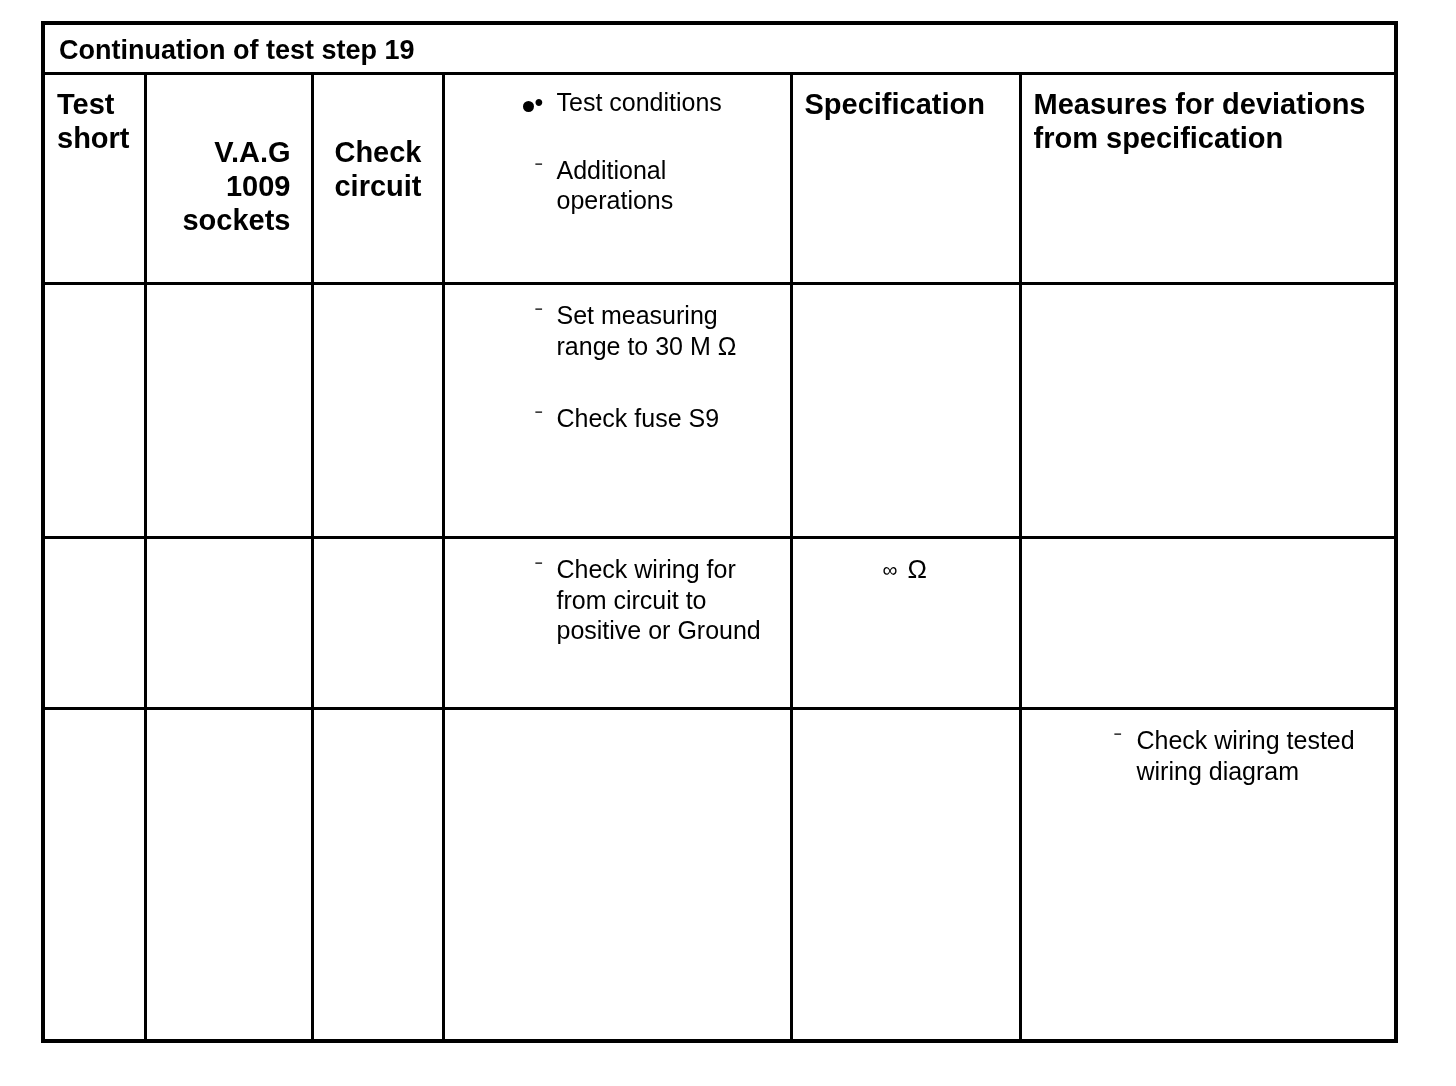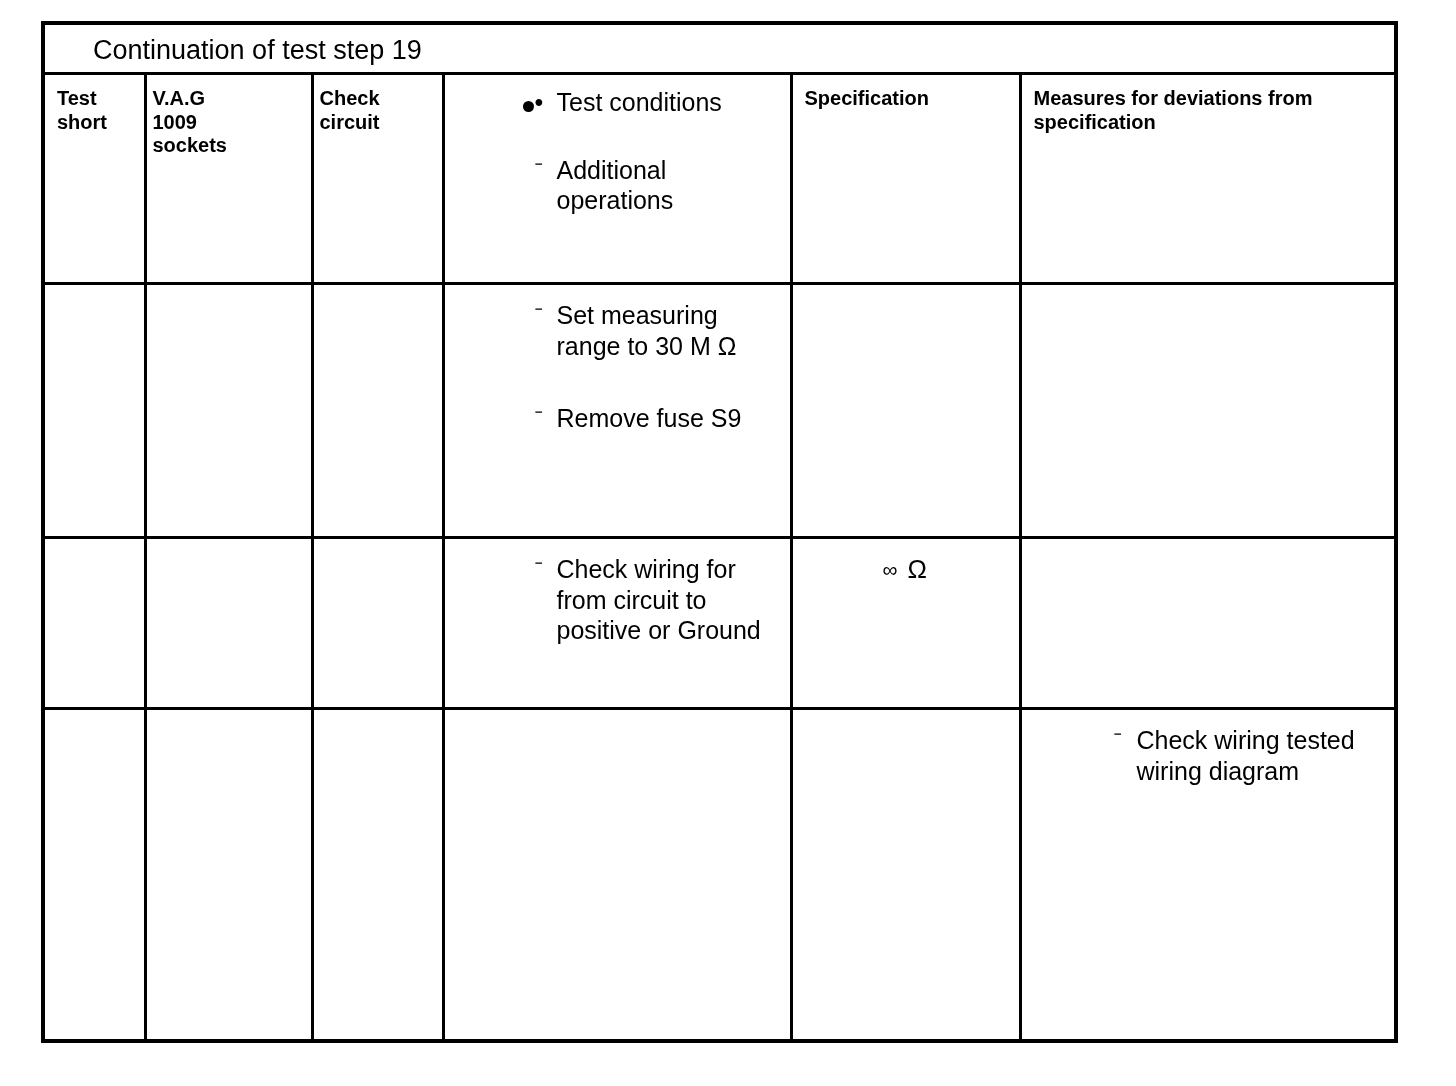--- a/index.html
+++ b/index.html
@@ -52,37 +52,36 @@
   
   .title-cell {
     border-left: none !important;
     border-right: none !important;
     border-top: none !important;
     border-bottom: 3px solid #000000 !important;
     height: 47px;
   }
   .title-text {
     font-size: 27px;
-    font-weight: normal;
+    font-weight: bold;
     line-height: 1.05;
     padding: 11px 12px 0 14px;
     white-space: nowrap;
-    margin-left: 34px;
   }
 
   
   .header-row td { height: 207px; }
 
   .hdr {
-    font-size: 20px;
+    font-size: 29px;
     font-weight: bold;
     line-height: 1.18;
     padding: 12px 20px 0 6px;
   }
-  .hdr.center { text-align: left; }
+  .hdr.center { text-align: right; margin-top: 48px; }
   .hdr.left   { text-align: left; padding-left: 12px; }
 
   
   .cond-hdr {
     position: relative;
     font-size: 25px;
     font-weight: normal;
     line-height: 1.2;
     padding: 12px 8px 0 0;
   }
@@ -245,21 +244,21 @@
         <div class="cell-body empty"></div>
       </td>
       <td>
         <div class="cell-body">
           <div class="item">
             <span class="dash">⁻</span>
             <span>Set measuring range to 30 M Ω</span>
           </div>
           <div class="item">
             <span class="dash">⁻</span>
-            <span>Remove fuse S9</span>
+            <span>Check fuse S9</span>
           </div>
         </div>
       </td>
       <td>
         <div class="cell-body empty"></div>
       </td>
       <td>
         <div class="cell-body empty"></div>
       </td>
     </tr>

